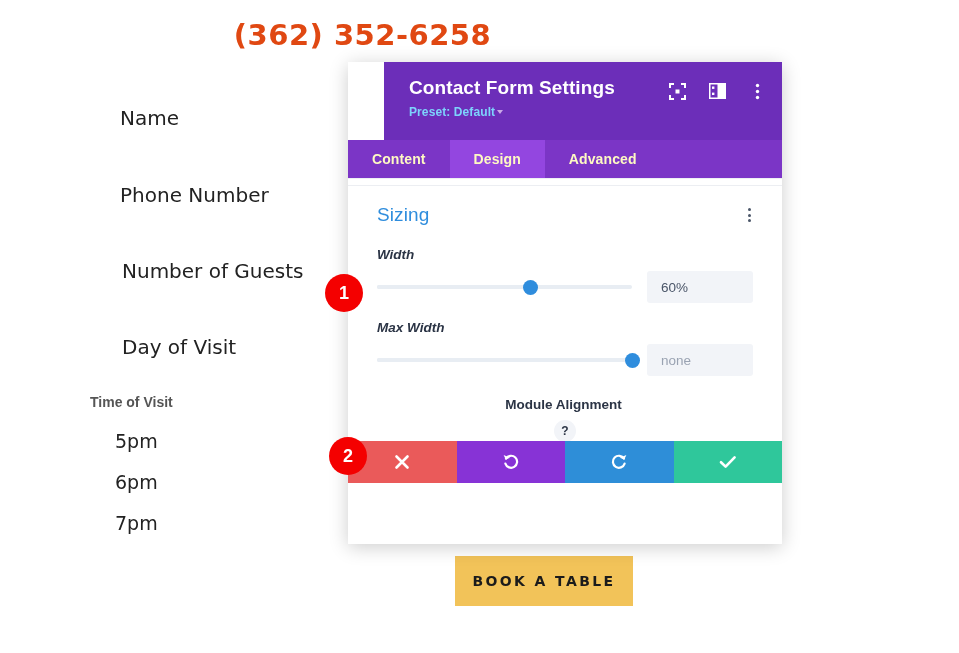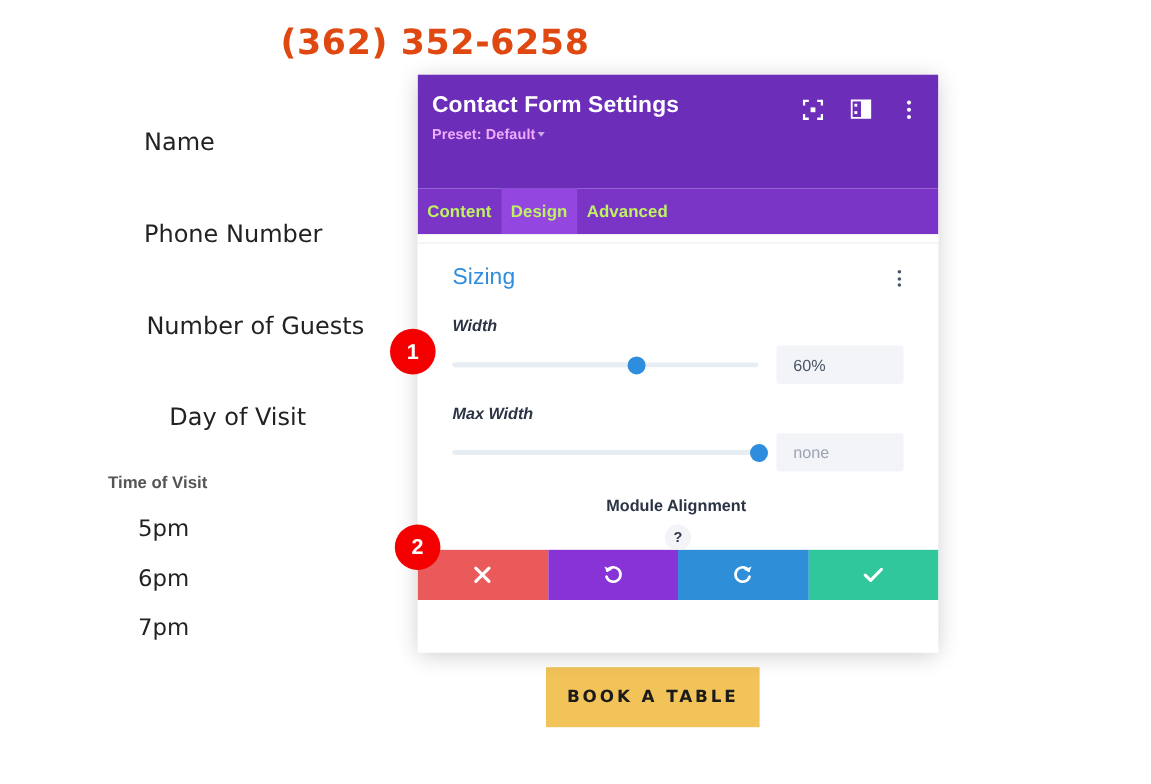--- a/index.html
+++ b/index.html
@@ -35,21 +35,21 @@
   .form-label {
     position: absolute;
     font-size: 20px;
     color: #222222;
     font-family: "DejaVu Sans", sans-serif;
     white-space: nowrap;
   }
   .lbl-name        { left: 120px; top: 106px; }
   .lbl-phone       { left: 120px; top: 183px; }
   .lbl-guests      { left: 122px; top: 259px; }
-  .lbl-day         { left: 122px; top: 335px; margin-left: 19px; }
+  .lbl-day         { left: 122px; top: 335px; }
 
   .time-heading {
     position: absolute;
     left: 90px; top: 394px;
     font-size: 14px;
     font-weight: 700;
     color: #555555;
     font-family: "Liberation Sans", sans-serif;
   }
   .time-option {
@@ -82,36 +82,37 @@
     position: absolute;
     left: 348px; top: 62px;
     width: 434px; height: 482px;
     background: #ffffff;
     box-shadow: 0 3px 18px rgba(0,0,0,0.20);
     overflow: hidden;
   }
 
   .modal-header {
     position: relative;
-    height: 95px;
+    height: 78px;
     background: #6c2eb9;
-    padding: 16px 18px 0 12px;
+    padding: 16px 18px 0 25px;
+    margin-left: 36px;
   }
   .modal-title {
     font-size: 19px;
     font-weight: 700;
     color: #ffffff;
     line-height: 1.1;
     letter-spacing: 0.1px;
   }
   .modal-preset {
     margin-top: 6px;
     font-size: 12px;
     font-weight: 700;
-    color: #f0abfc;
+    color: #7dd3fc;
     letter-spacing: 0.1px;
   }
   .preset-caret {
     display: inline-block;
     margin-left: 2px;
     width: 0; height: 0;
     border-left: 3.5px solid transparent;
     border-right: 3.5px solid transparent;
     border-top: 4px solid #c9a9e8;
     vertical-align: 2px;
@@ -133,24 +134,24 @@
 
   .tabs {
     display: flex;
     height: 38px;
     background: #7b35c6;
   }
   .tab {
     display: flex;
     align-items: center;
     justify-content: center;
-    padding: 0 8px;
+    padding: 0 24px;
     font-size: 14px;
     font-weight: 700;
-    color: #bef264;
+    color: #fef9c3;
     cursor: pointer;
     letter-spacing: 0.1px;
   }
   .tab.active { background: #9346e0; }
 
   .modal-body {
     position: relative;
     height: 263px;
     background: #ffffff;
     border-top: 1px solid #eef0f4;

